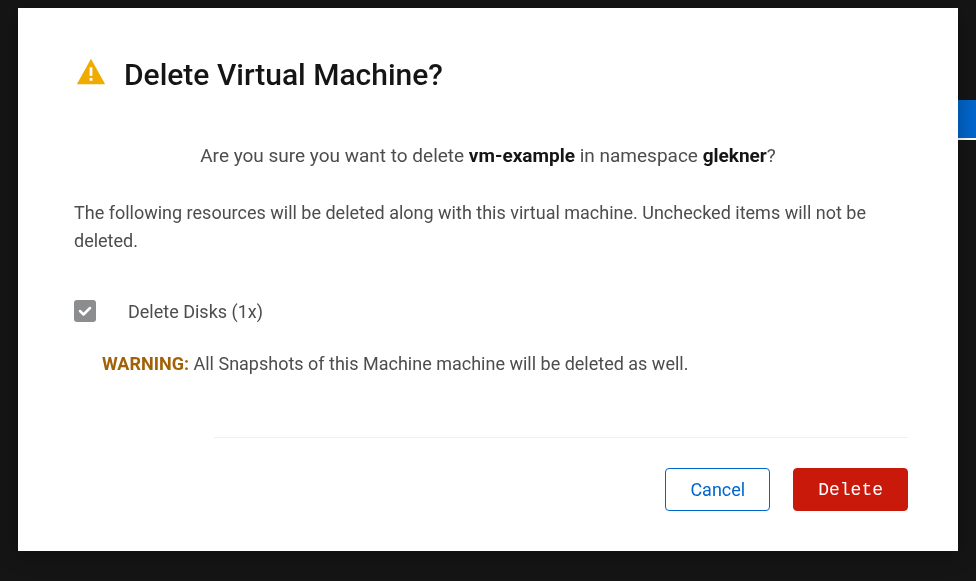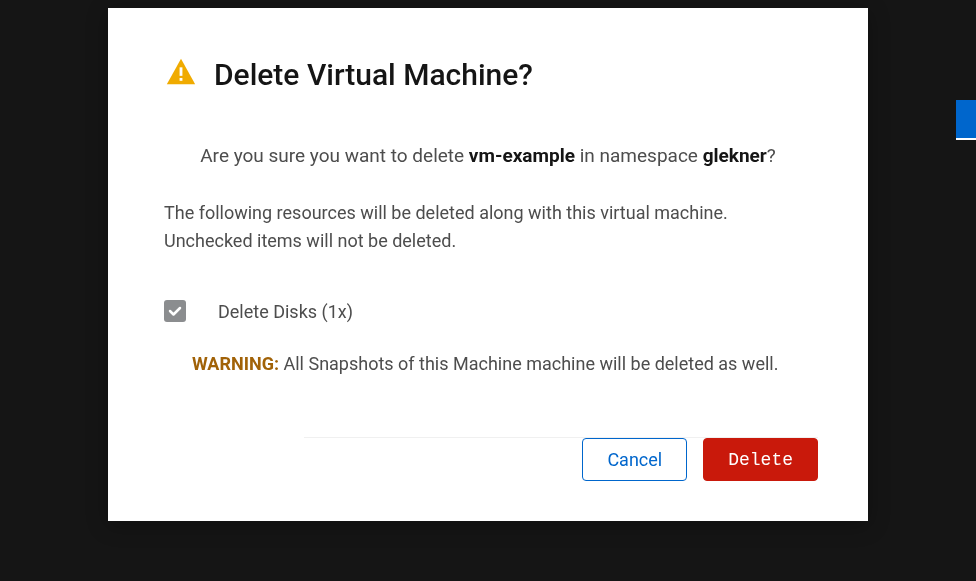--- a/index.html
+++ b/index.html
@@ -31,21 +31,21 @@
       top: 100px;
       right: 0;
       width: 20px;
       height: 40px;
       background: #06c;
       border-bottom: 2px solid #fff;
     }
     .modal {
       position: relative;
       background: #fff;
-      width: 760px;
+      width: 940px;
       margin-top: 8px;
       padding: 48px 56px 40px 56px;
       box-shadow: 0 4px 20px rgba(0,0,0,0.3);
     }
     .modal-header {
       display: flex;
       align-items: center;
       gap: 16px;
       margin-bottom: 48px;
     }
@@ -104,22 +104,23 @@
       margin-bottom: 60px;
     }
     .warning-text .strong {
       font-weight: 700;
       color: #a16207;
       margin-left: 28px;
     }
     .modal-footer {
       display: flex;
       justify-content: flex-end;
-      gap: 16px;
+      gap: 23px;
       border-top: 1px solid #f0f0f0;
+      padding-top: 30px;
       margin-left: 140px;
       margin-right: -6px;
     }
     .btn {
       font-size: 18px;
       padding: 10px 24px;
       border-radius: 4px;
       cursor: pointer;
       font-family: inherit;
     }

